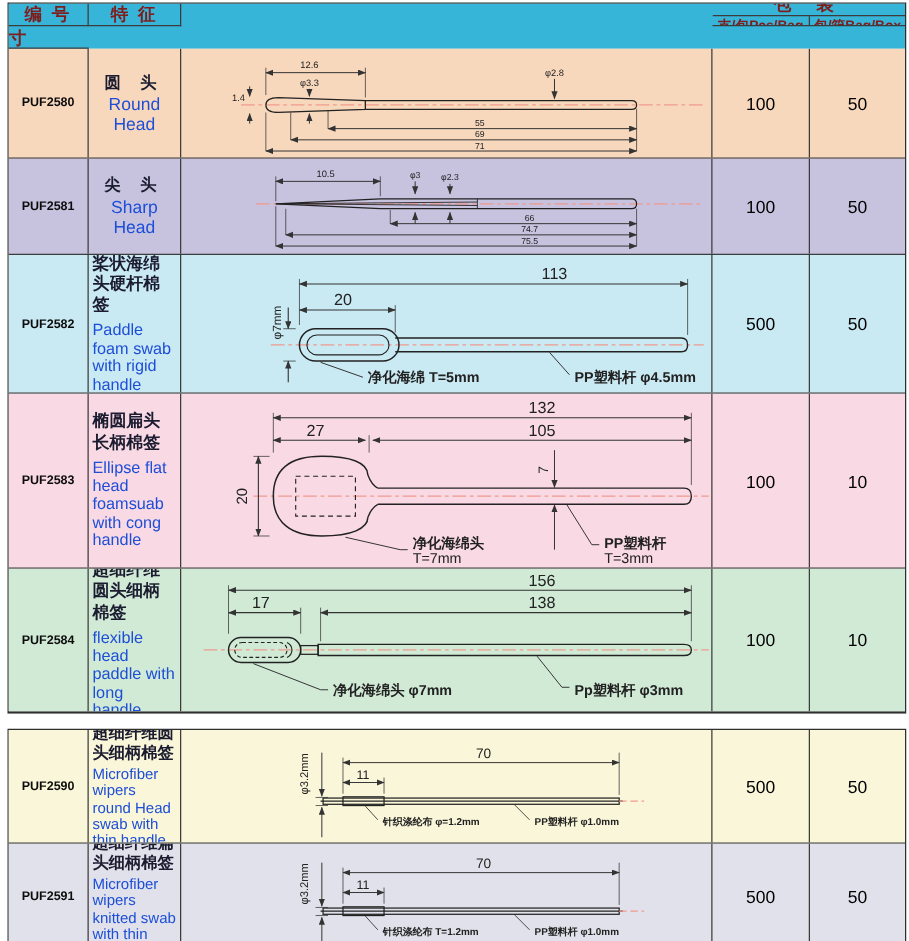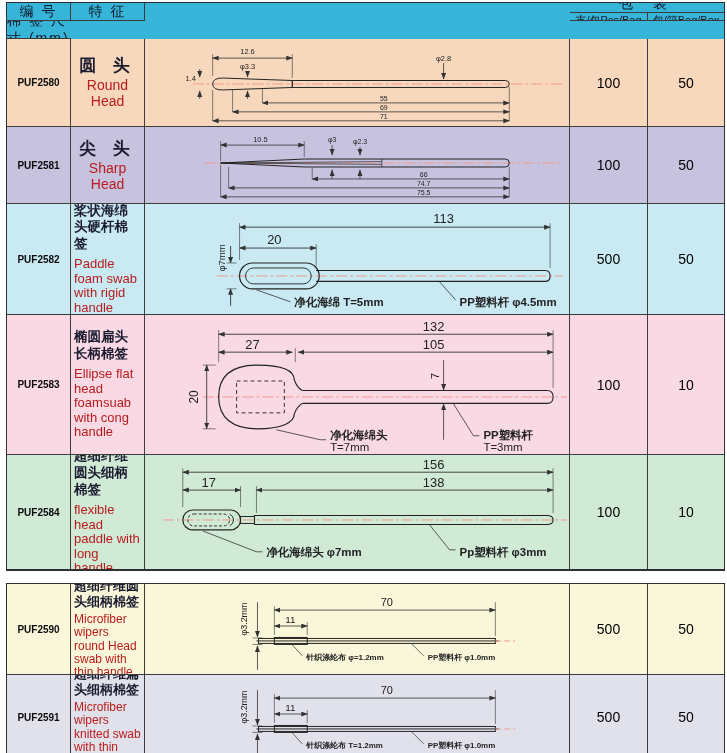--- a/index.html
+++ b/index.html
@@ -7,35 +7,35 @@
   .tablewrap{position:absolute;left:6px;top:2px;width:719px;}
   .tbl{border:1px solid #2f2f2f;border-bottom:2px solid #2f2f2f;}
   .grid{display:grid;grid-template-columns:64px 74px 1fr 78px 76px;}
   .c{border-right:1px solid #3c3c3c;border-bottom:1px solid #3c3c3c;box-sizing:border-box;
      display:flex;align-items:center;justify-content:center;overflow:hidden;}
   .c:last-child{border-right:none;}
   .row .c{border-bottom:none;}
   .row{border-bottom:1px solid #3c3c3c;}
   .row:last-child{border-bottom:none;}
   
-  .hdr{color:#0f172a;font-weight:normal;}
+  .hdr{color:#7f1d1d;font-weight:bold;}
   .hdr .hcell{font-size:14px;letter-spacing:2px;}
   .hpack{display:flex;flex-direction:column;border-right:none;padding:0;align-items:stretch;}
   .hpack .top{height:17px;border-bottom:1px solid #3c3c3c;display:flex;align-items:center;justify-content:center;font-size:14px;letter-spacing:8px;}
   .hpack .bot{height:18px;display:flex;}
   .hpack .bot > div{flex:0 0 auto;display:flex;align-items:center;justify-content:center;font-size:11px;letter-spacing:0;}
   .hpack .b1{width:78px;border-right:1px solid #3c3c3c;box-sizing:border-box;}
   .hpack .b2{width:76px;}
   
   .id{font-weight:bold;font-size:10px;color:#0c0c0c;}
   .feat{flex-direction:column;justify-content:center;padding:2px 3px;}
   .feat .cn{font-size:13.5px;font-weight:600;color:#1c1c30;line-height:1.25;text-align:left;}
-  .feat .en{font-size:13px;color:#b91c1c;line-height:1.12;text-align:left;margin-top:4px;}
+  .feat .en{font-size:13px;color:#1d4ed8;line-height:1.12;text-align:left;margin-top:4px;}
   .feat.center{align-items:center;}
-  .feat.center .cn{font-size:17px;letter-spacing:6px;text-align:left;}
+  .feat.center .cn{font-size:13px;letter-spacing:6px;text-align:left;}
   .feat.center .en{font-size:14px;text-align:center;margin-top:2px;}
   .num{font-size:14px;color:#000000;}
   .draw{padding:0;}
   svg text{fill:#222;font-family:"Liberation Sans","DejaVu Sans",sans-serif;}
   .gap{height:12px;background:#ffffff;}
 </style>
 </head>
 <body>
 
 <div class="tablewrap">

